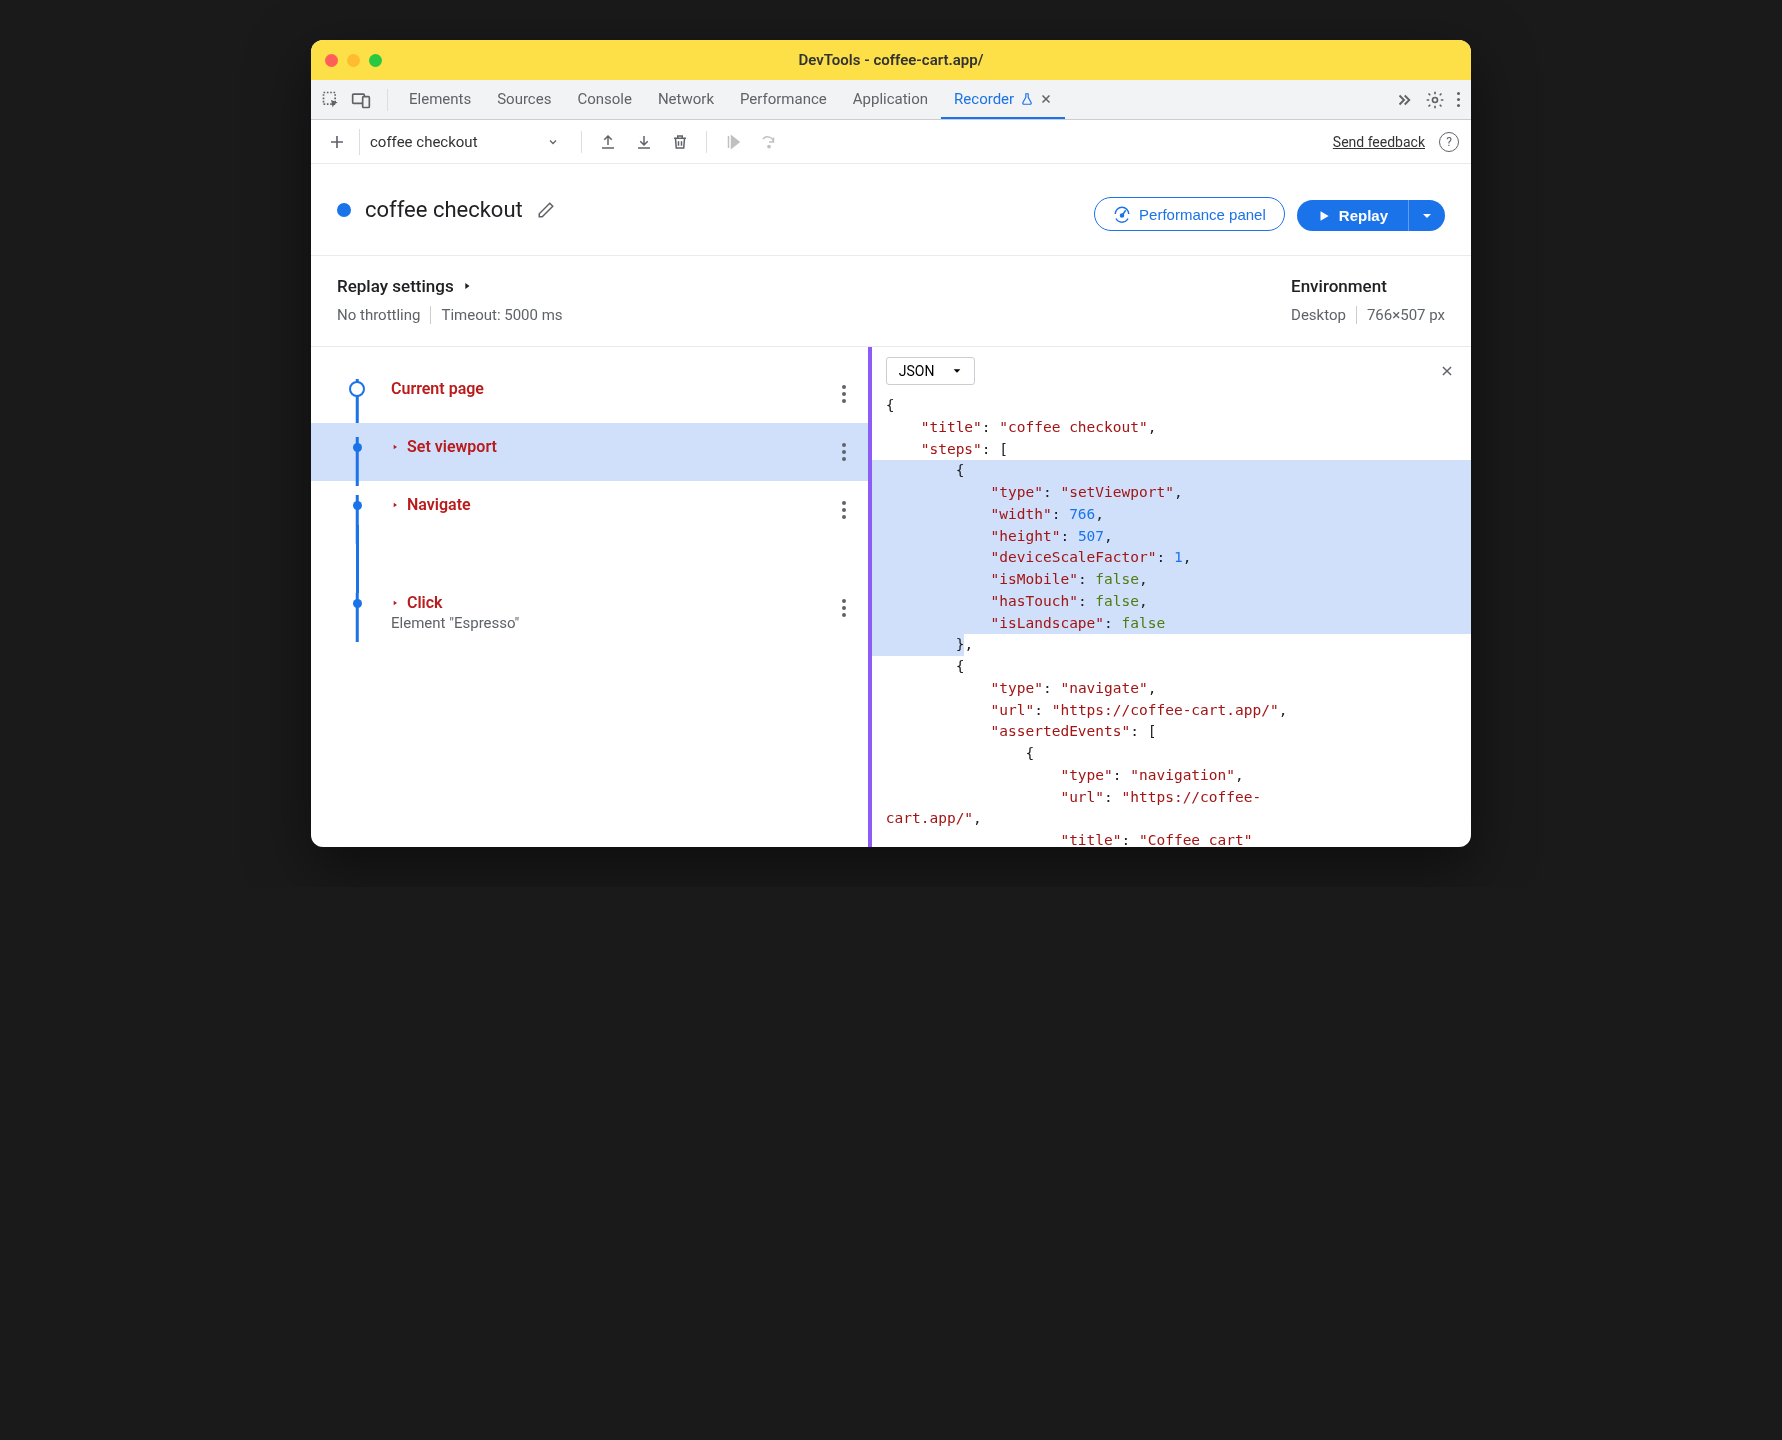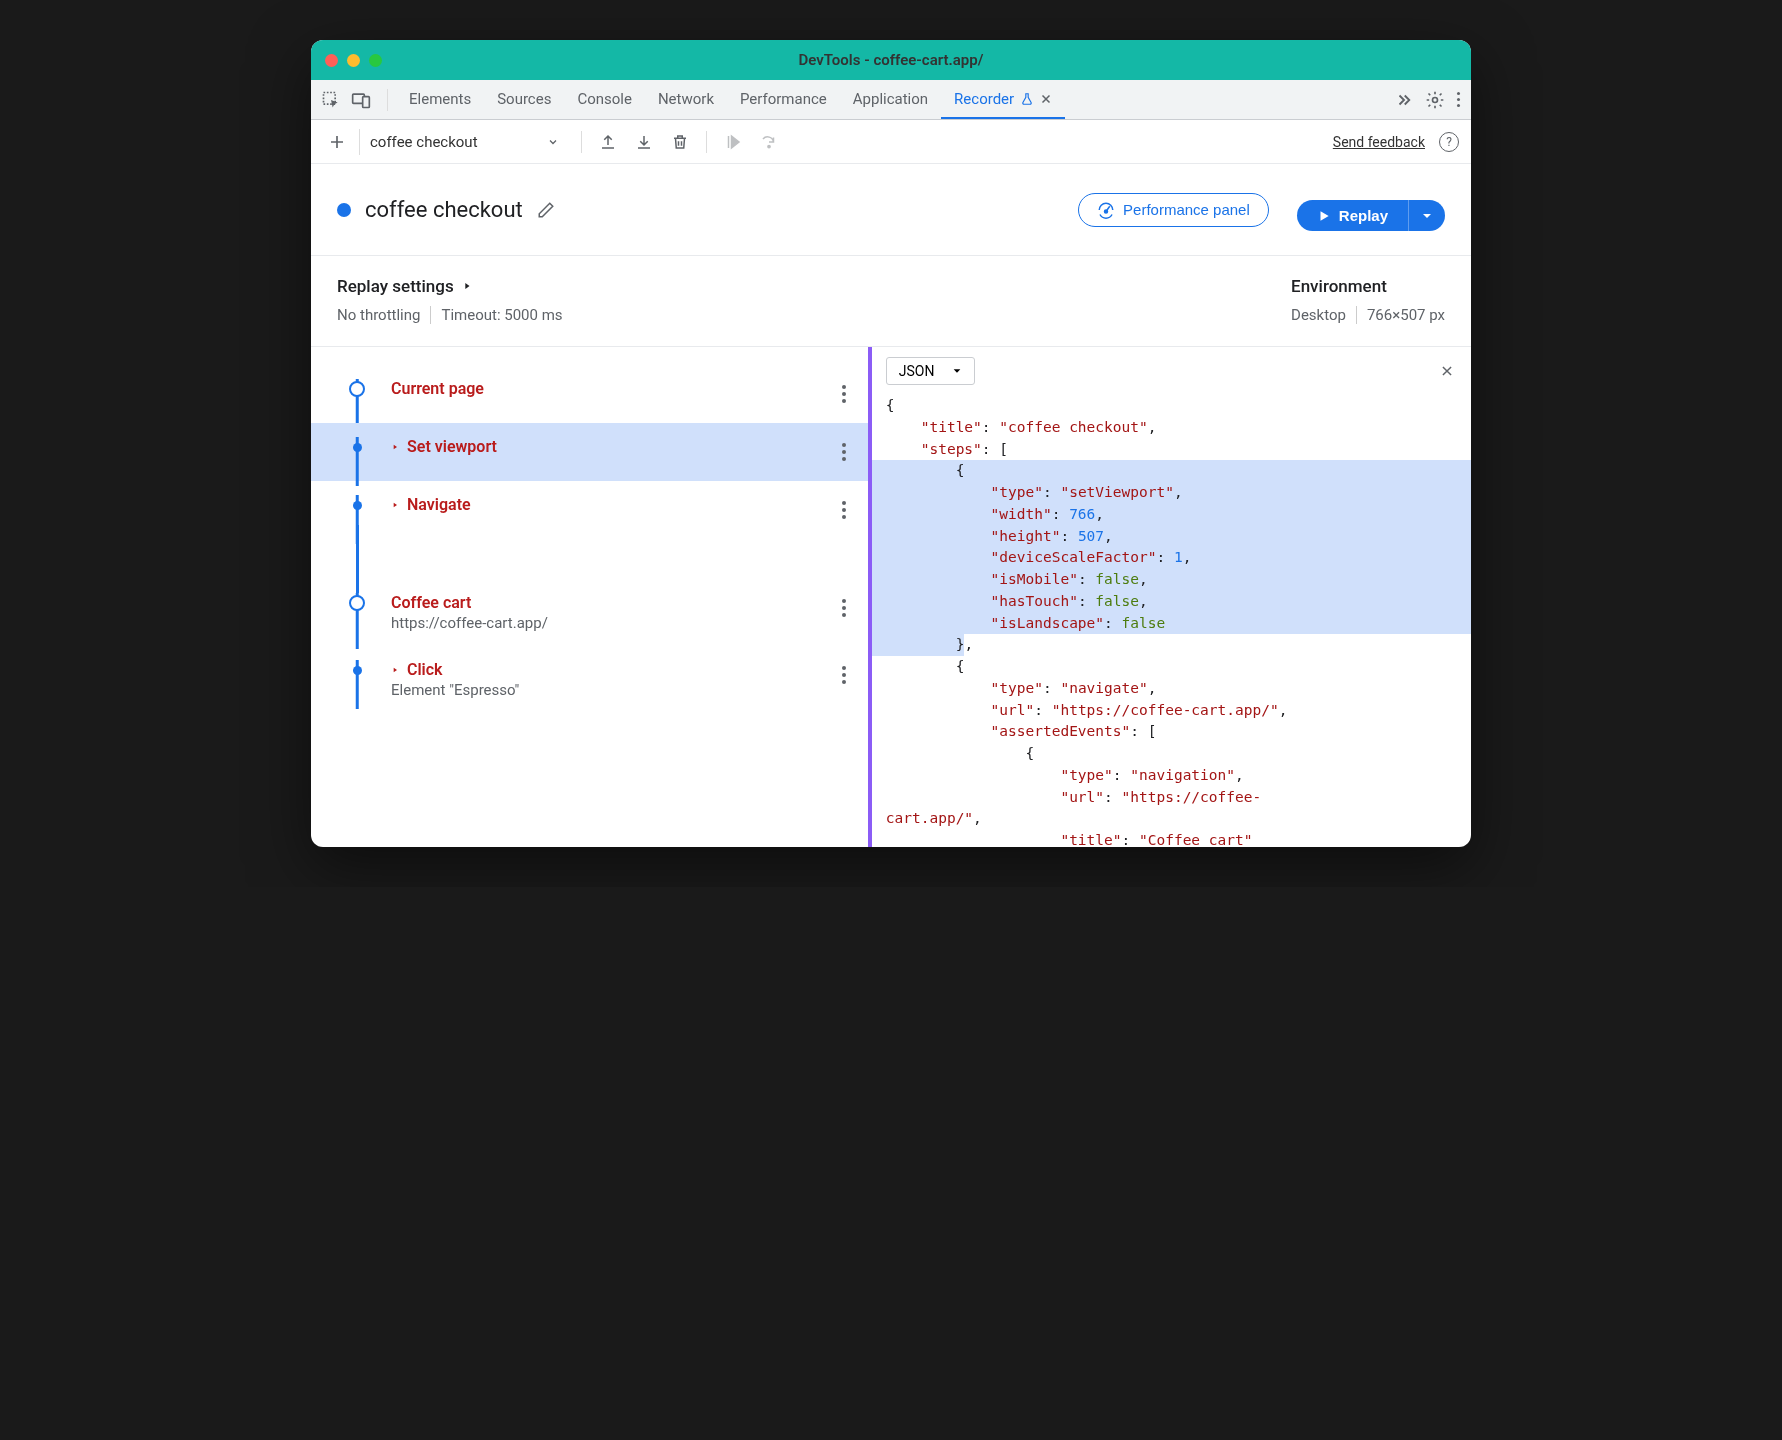--- a/index.html
+++ b/index.html
@@ -1,18 +1,18 @@
 <!DOCTYPE html>
 <html><head>
 <meta charset="utf-8">
 <style>
 * { box-sizing: border-box; margin: 0; padding: 0; }
 body { font-family: -apple-system, BlinkMacSystemFont, "Segoe UI", Roboto, sans-serif; background: #1a1a1a; display: flex; justify-content: center; align-items: flex-start; padding: 40px; }
 .window { width: 1160px; background: #fff; border-radius: 12px; overflow: hidden; box-shadow: 0 20px 60px rgba(0,0,0,0.5); }
-.titlebar { background: #14b8a6; height: 40px; display: flex; align-items: center; padding: 0 14px; position: relative; }
+.titlebar { background: #fde047; height: 40px; display: flex; align-items: center; padding: 0 14px; position: relative; }
 .traffic-lights { display: flex; gap: 9px; }
 .traffic-light { width: 13px; height: 13px; border-radius: 50%; }
 .tl-red { background: #ff5f57; }
 .tl-yellow { background: #febc2e; }
 .tl-green { background: #28c840; }
 .window-title { position: absolute; left: 0; right: 0; text-align: center; font-weight: 600; font-size: 15px; color: #333; pointer-events: none; }
 .tabs-bar { background: #f1f3f4; height: 40px; display: flex; align-items: center; padding: 0 10px; border-bottom: 1px solid #cacdd1; gap: 4px; }
 .tabs-icons { display: flex; align-items: center; gap: 10px; padding-right: 8px; }
 .tab-icon-svg { width: 20px; height: 20px; color: #5f6368; }
 .tabs { display: flex; align-items: stretch; height: 100%; gap: 0; flex: 1; }
@@ -32,21 +32,21 @@
 .flow-select .chev { margin-left: auto; width: 12px; height: 12px; color: #5f6368; }
 .tool-sep { width: 1px; height: 22px; background: #ddd; margin: 0 4px; }
 .toolbar-right { margin-left: auto; display: flex; align-items: center; gap: 14px; }
 .feedback-link { font-size: 14px; color: #333; text-decoration: underline; cursor: pointer; }
 .help-icon { width: 20px; height: 20px; border: 1.5px solid #5f6368; border-radius: 50%; display: flex; align-items: center; justify-content: center; font-size: 12px; color: #5f6368; cursor: pointer; }
 .header-row { padding: 24px 26px; display: flex; align-items: center; border-bottom: 1px solid #e8eaed; }
 .header-left { display: flex; align-items: center; gap: 14px; }
 .blue-dot { width: 14px; height: 14px; background: #1a73e8; border-radius: 50%; }
 .recording-title { font-size: 22px; font-weight: 400; color: #202124; }
 .edit-icon { width: 18px; height: 18px; color: #5f6368; cursor: pointer; }
-.header-right { margin-left: auto; display: flex; align-items: center; gap: 28px; }
+.header-right { margin-left: auto; display: flex; align-items: flex-end; gap: 12px; }
 .perf-btn { display: flex; align-items: center; gap: 8px; border: 1.5px solid #1a73e8; color: #1a73e8; background: #fff; padding: 7px 18px; border-radius: 20px; font-size: 15px; font-weight: 500; cursor: pointer; }
 .perf-btn svg { width: 18px; height: 18px; }
 .replay-group { display: flex; margin-top: 12px; }
 .replay-btn { display: flex; align-items: center; gap: 8px; background: #1a73e8; color: #fff; border: none; padding: 7px 20px; border-radius: 20px 0 0 20px; font-size: 15px; font-weight: 600; cursor: pointer; }
 .replay-btn svg { width: 14px; height: 14px; fill: #fff; }
 .replay-drop { background: #1a73e8; color: #fff; border: none; border-left: 1px solid rgba(255,255,255,0.3); padding: 7px 12px; border-radius: 0 20px 20px 0; cursor: pointer; display: flex; align-items: center; }
 .replay-drop svg { width: 12px; height: 12px; fill: #fff; }
 .settings-row { padding: 20px 26px 22px; display: flex; border-bottom: 1px solid #e8eaed; }
 .settings-left { flex: 1; }
 .settings-title { font-size: 17px; font-weight: 500; color: #202124; display: flex; align-items: center; gap: 8px; cursor: pointer; }
@@ -324,37 +324,20 @@
             <span></span>
             <span></span>
             <span></span>
           </div>
       </div>
 
       <div class="step-gap">
           <div class="timeline-line-gap"></div>
         </div>
 
-      <div class="step-row">
-        <div class="timeline">
-            <div class="timeline-line"></div>
-            <div class="timeline-circle"></div>
-          </div>
-        <div class="step-body">
-          <div class="step-title">
-              <span>Coffee cart</span>
-            </div>
-          <div class="step-sub">https://coffee-cart.app/</div>
-        </div>
-        <div class="step-kebab">
-            <span></span>
-            <span></span>
-            <span></span>
-          </div>
-      </div>
 
       <div class="step-row">
         <div class="timeline">
             <div class="timeline-line"></div>
             <div class="timeline-dot-small"></div>
           </div>
         <div class="step-body">
           <div class="step-title">
             <svg class="caret" viewBox="0 0 24 24" fill="currentColor">
                 <path d="M8 5l10 7-10 7V5z"></path>

